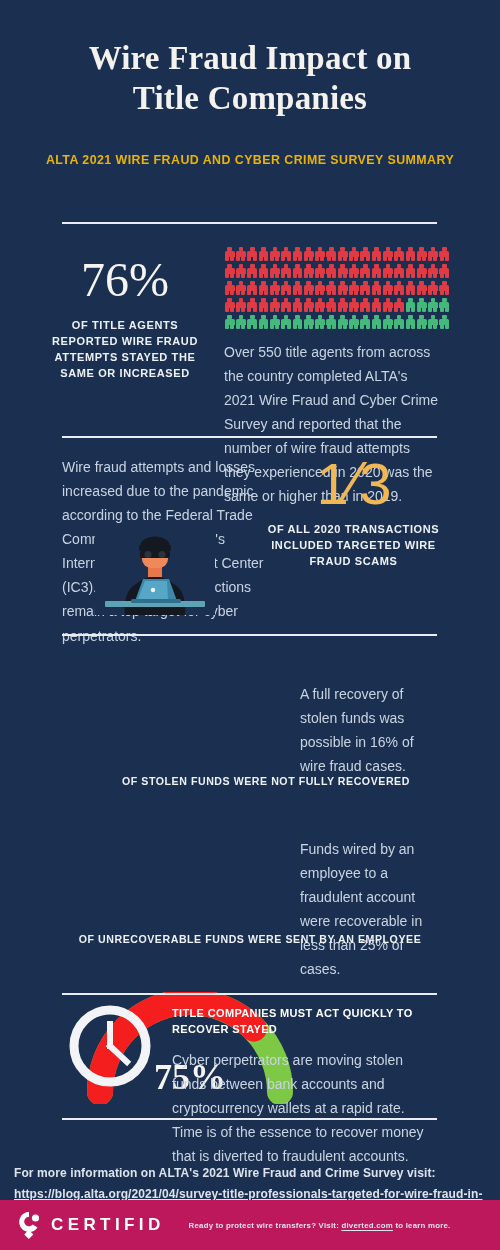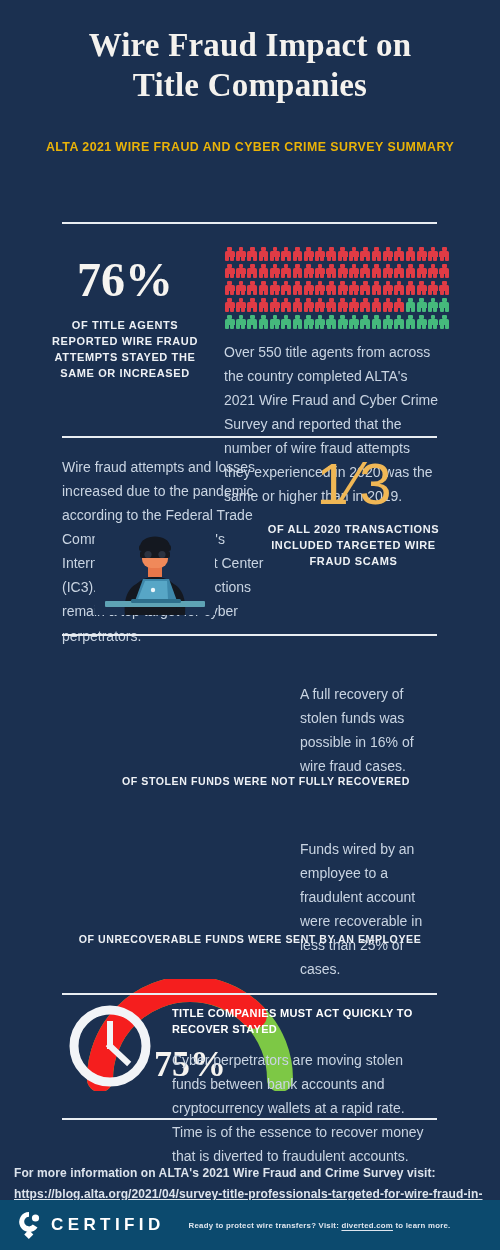--- a/index.html
+++ b/index.html
@@ -9,39 +9,39 @@
     font-family:"Liberation Sans", sans-serif;
     color:#f2f4f7; overflow:hidden;
   }
   .page { position:relative; width:500px; height:1250px; background:#1b3050; }
 
   
   .title {
     font-family:"Liberation Serif", serif;
     font-weight:700; font-size:33px; line-height:1.22;
     text-align:center; color:#f4f2ee;
-    padding-top:25px; letter-spacing:0.2px;
+    padding-top:38px; letter-spacing:0.2px;
   }
   .subtitle {
     text-align:center; font-size:12.4px; font-weight:700;
     letter-spacing:0.45px; color:#eab308; margin-top:34px;
   }
 
   
   .divider {
     position:absolute; left:62px; width:375px; height:2px;
     background:#e9edf2;
   }
 
   
   .block { position:absolute; }
 
   .bigstat {
     font-family:"Liberation Serif", serif;
-    font-weight:700; color:#f6f4f0;
+    font-weight:400; color:#f6f4f0;
     line-height:1;
   }
   .stat-label {
     font-size:11px; font-weight:700; letter-spacing:0.6px;
     color:#eef1f5; text-align:center; line-height:1.45;
   }
   .body-text {
     font-size:14px; line-height:1.72; color:#c9d4e2;
   }
 
@@ -93,21 +93,21 @@
 
   
   .footer-note {
     position:absolute; left:14px; top:1163px; width:475px;
     font-size:12px; font-weight:700; line-height:1.75; color:#dce3ec;
     letter-spacing:0.1px;
   }
   .footer-note a { color:#dce3ec; text-decoration:underline; }
   .footer-bar {
     position:absolute; left:0; top:1200px; width:500px; height:50px;
-    background:#0c4a6e; display:flex; align-items:center;
+    background:#be185d; display:flex; align-items:center;
   }
   .brand-word {
     font-size:17px; font-weight:700; letter-spacing:4.4px; color:#ffffff;
     margin-left:9px;
   }
   .footer-cta {
     margin-left:24px; font-size:7.8px; font-weight:700; color:#dfe6ef; letter-spacing:0.25px;
   }
   .footer-cta u { text-underline-offset:2px; }
 </style>

